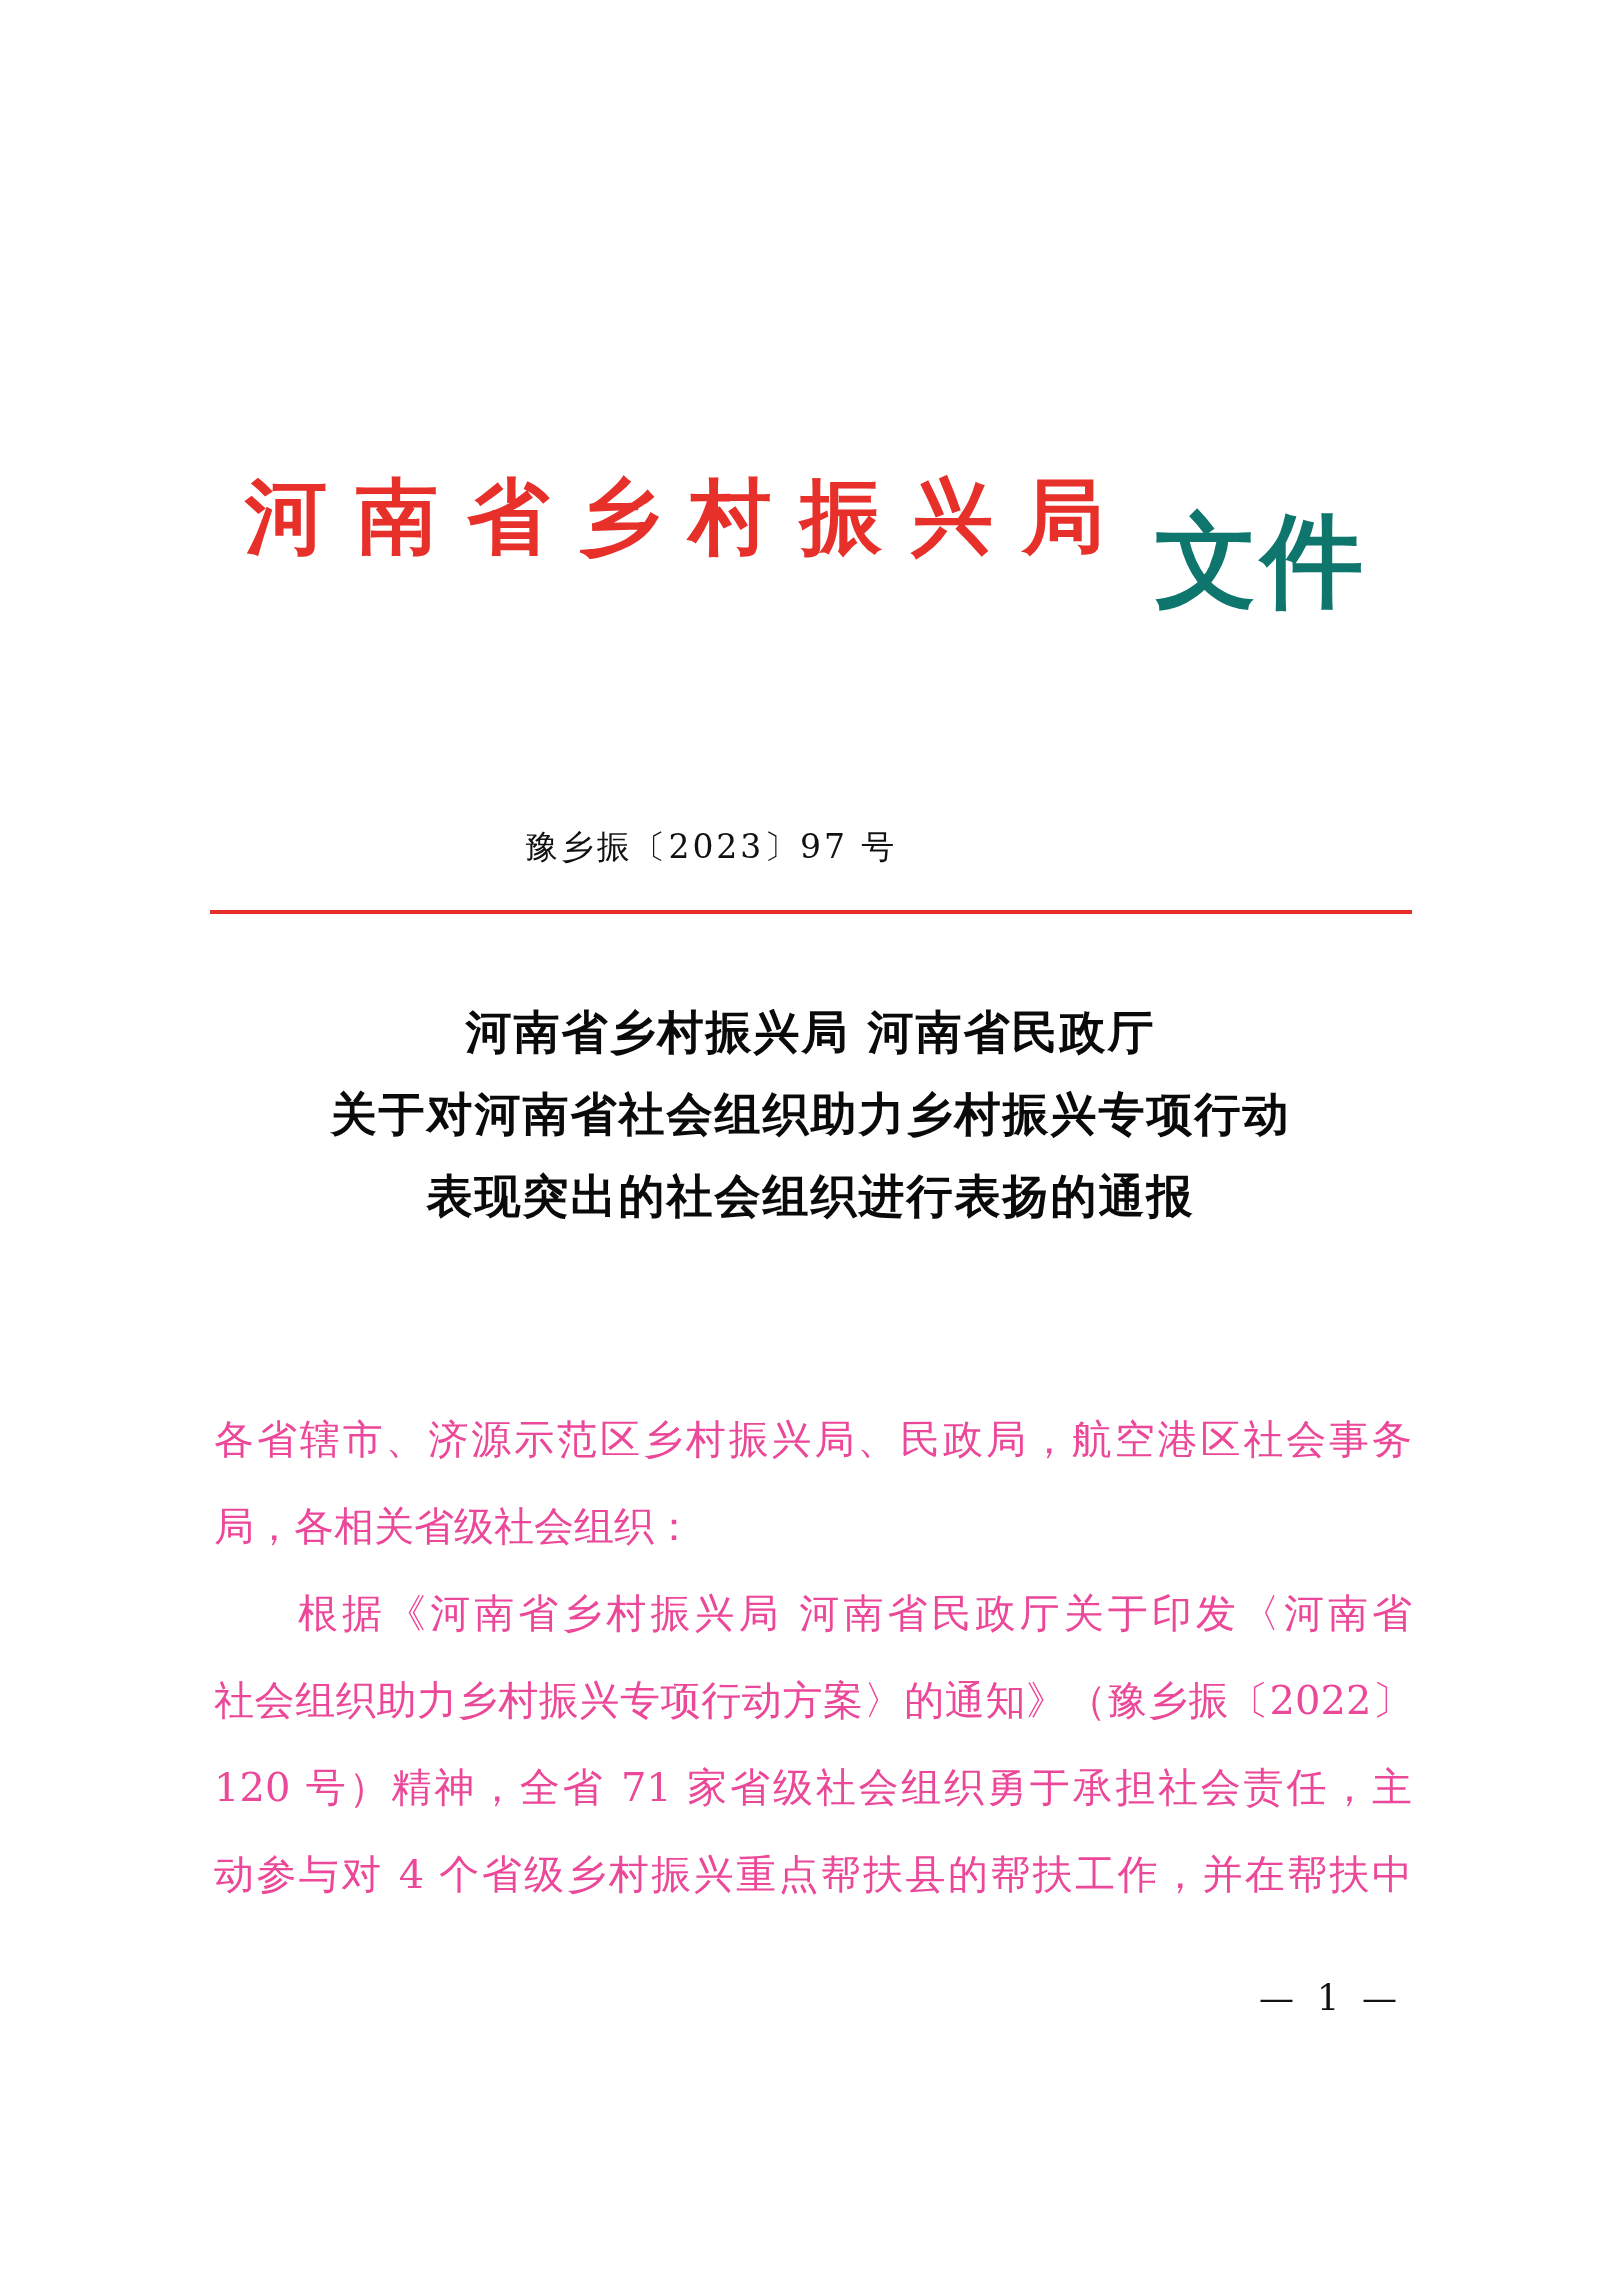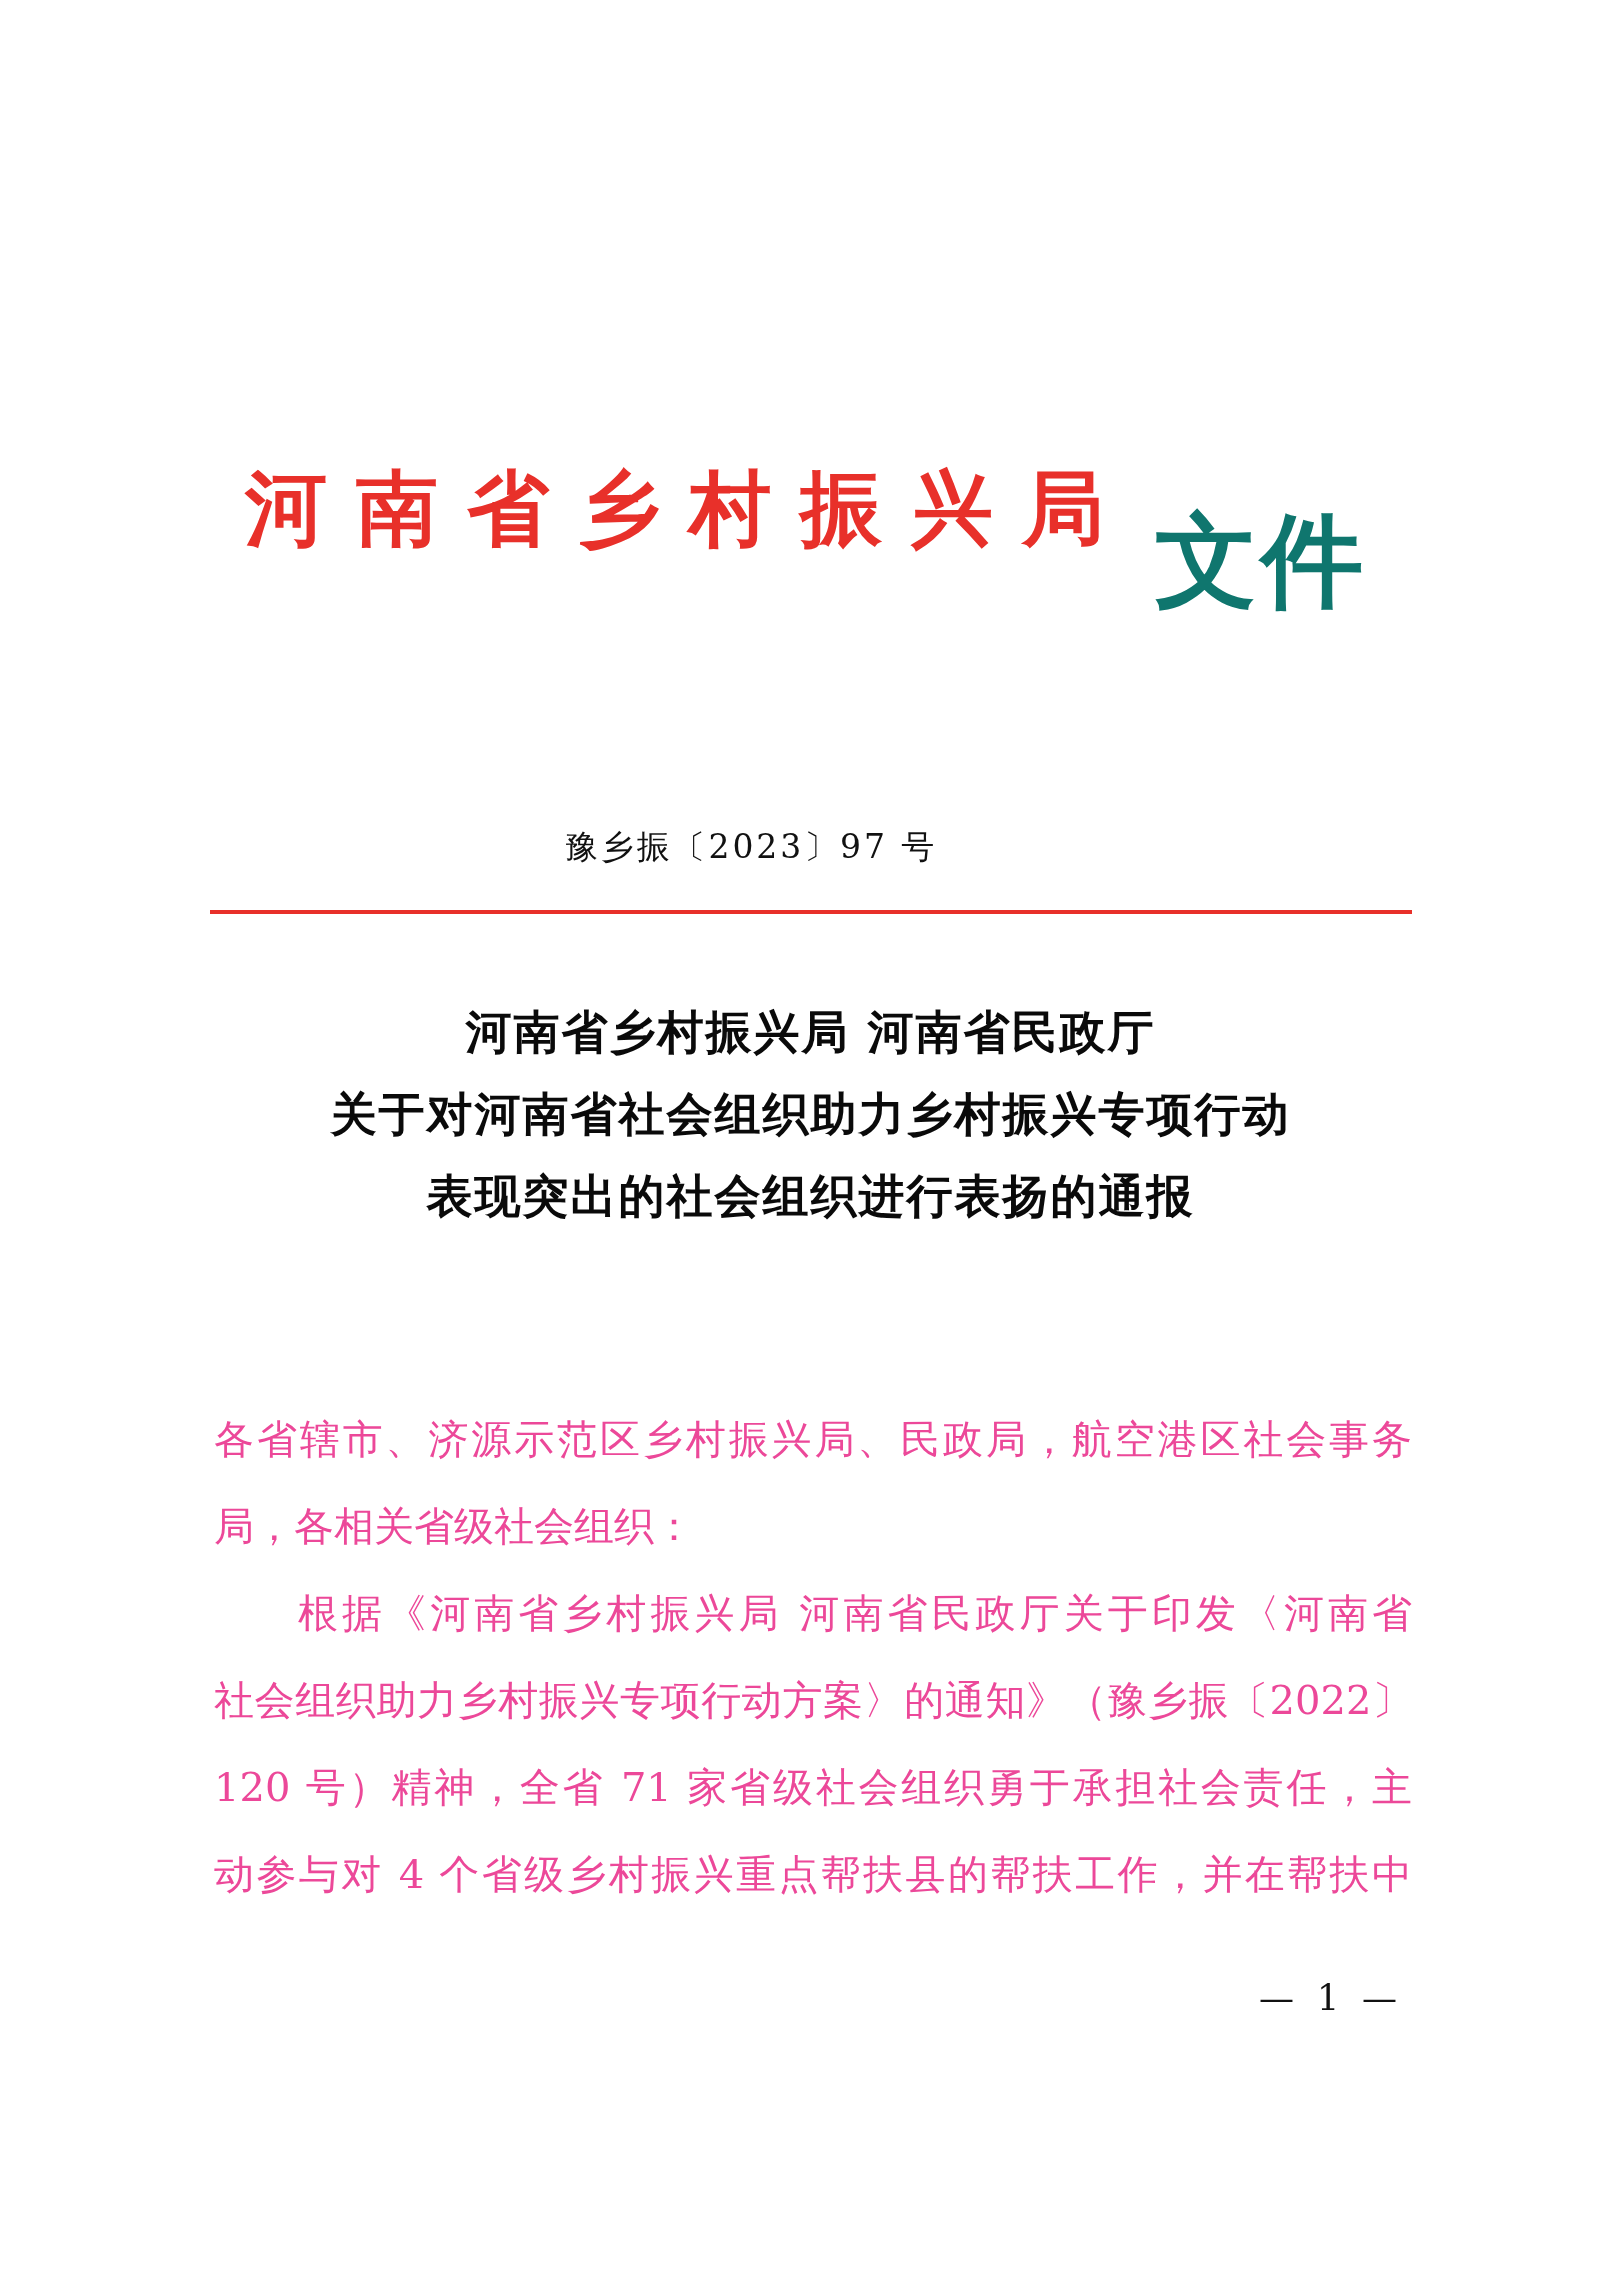--- a/index.html
+++ b/index.html
@@ -37,20 +37,21 @@
   }
 
   .lh-line {
     color: #E8302A;
     font-family: "DejaVu Serif", "Liberation Serif", serif;
     font-weight: bold;
     font-size: 82px;
     line-height: 110px;
     white-space: nowrap;
     text-align: justify;
+    margin-top: 8px;
   }
 
   .lh-line-1 {
     letter-spacing: 29px;
     text-indent: 0;
   }
 
   .lh-line-2 {
     letter-spacing: 57px;
     text-indent: 0;
@@ -74,21 +75,20 @@
   .doc-number {
     position: absolute;
     left: 0;
     top: 825px;
     width: 1422px;
     text-align: center;
     font-family: "DejaVu Serif", "Liberation Serif", serif;
     font-size: 33px;
     letter-spacing: 2.9px;
     color: #111111;
-    padding-left: 40px;
   }
 
   
 
   .red-rule {
     position: absolute;
     left: 210px;
     top: 910px;
     width: 1202px;
     height: 3.9px;

